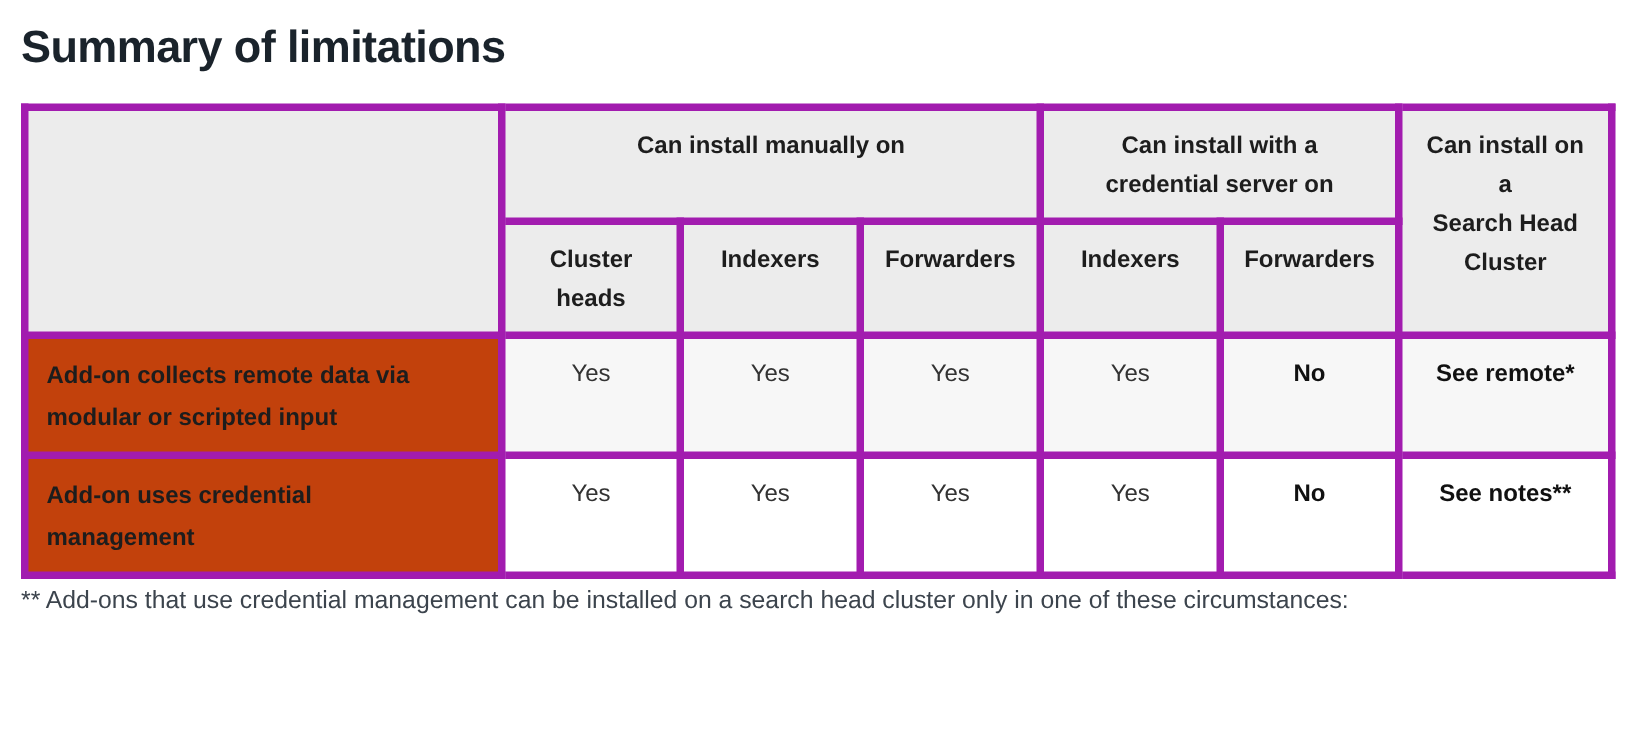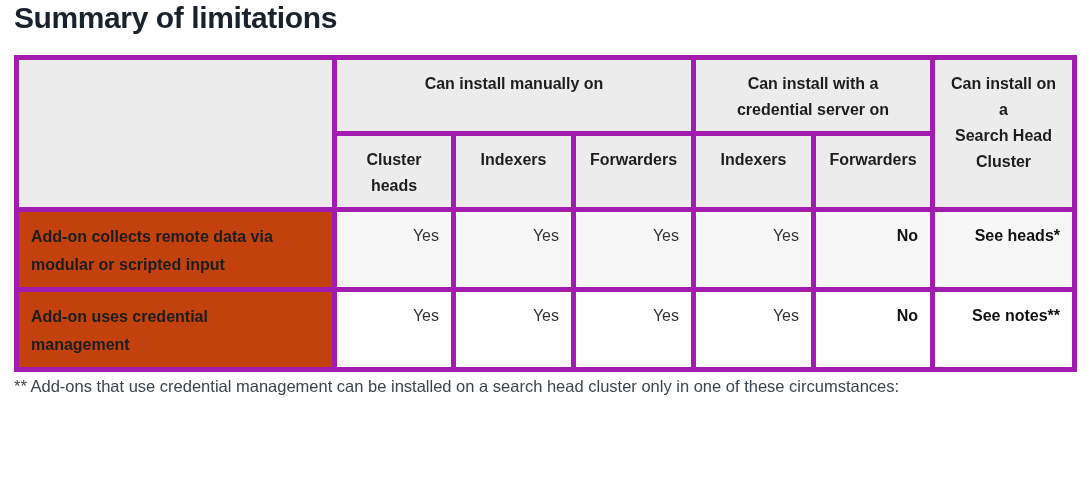--- a/index.html
+++ b/index.html
@@ -4,21 +4,21 @@
 <style>
   * { box-sizing: border-box; }
   html, body { margin: 0; padding: 0; background: #ffffff; }
   body {
     font-family: "Liberation Sans", sans-serif;
     color: #3c444d;
   }
   .page {
     width: 1089px;
     height: 494px;
-    padding: 0 14px 0 14px;
+    padding: 14px 14px 0 14px;
     background: #ffffff;
     overflow: hidden;
   }
   h1.page-title {
     margin: 0 0 19px 0;
     font-size: 30px;
     line-height: 36px;
     font-weight: 800;
     letter-spacing: -0.4px;
     color: #1a232b;
@@ -49,21 +49,21 @@
   th.shc-cell { white-space: pre-line; margin-left: 25px; }
   tbody th.row-label {
     background: #c2410c;
     text-align: left;
     font-weight: bold;
     color: #1d1d1d;
     line-height: 28px;
     white-space: pre-line;
   }
   tbody td {
-    text-align: right;
+    text-align: center;
     color: #333333;
     line-height: 28px;
     background: #ffffff;
   }
   tbody tr.row-odd td { background: #f7f7f7; }
   tbody td.bold {
     font-weight: bold;
     color: #111111;
   }
   p.footnote {
@@ -113,21 +113,21 @@
     </thead>
     <tbody>
       <tr class="row-odd">
         <th class="row-label">Add-on collects remote data via
 modular or scripted input</th>
         <td>Yes</td>
         <td>Yes</td>
         <td>Yes</td>
         <td>Yes</td>
         <td class="bold">No</td>
-        <td class="bold">See heads*</td>
+        <td class="bold">See remote*</td>
       </tr>
       <tr class="row-even">
         <th class="row-label">Add-on uses credential
 management</th>
         <td>Yes</td>
         <td>Yes</td>
         <td>Yes</td>
         <td>Yes</td>
         <td class="bold">No</td>
         <td class="bold">See notes**</td>

